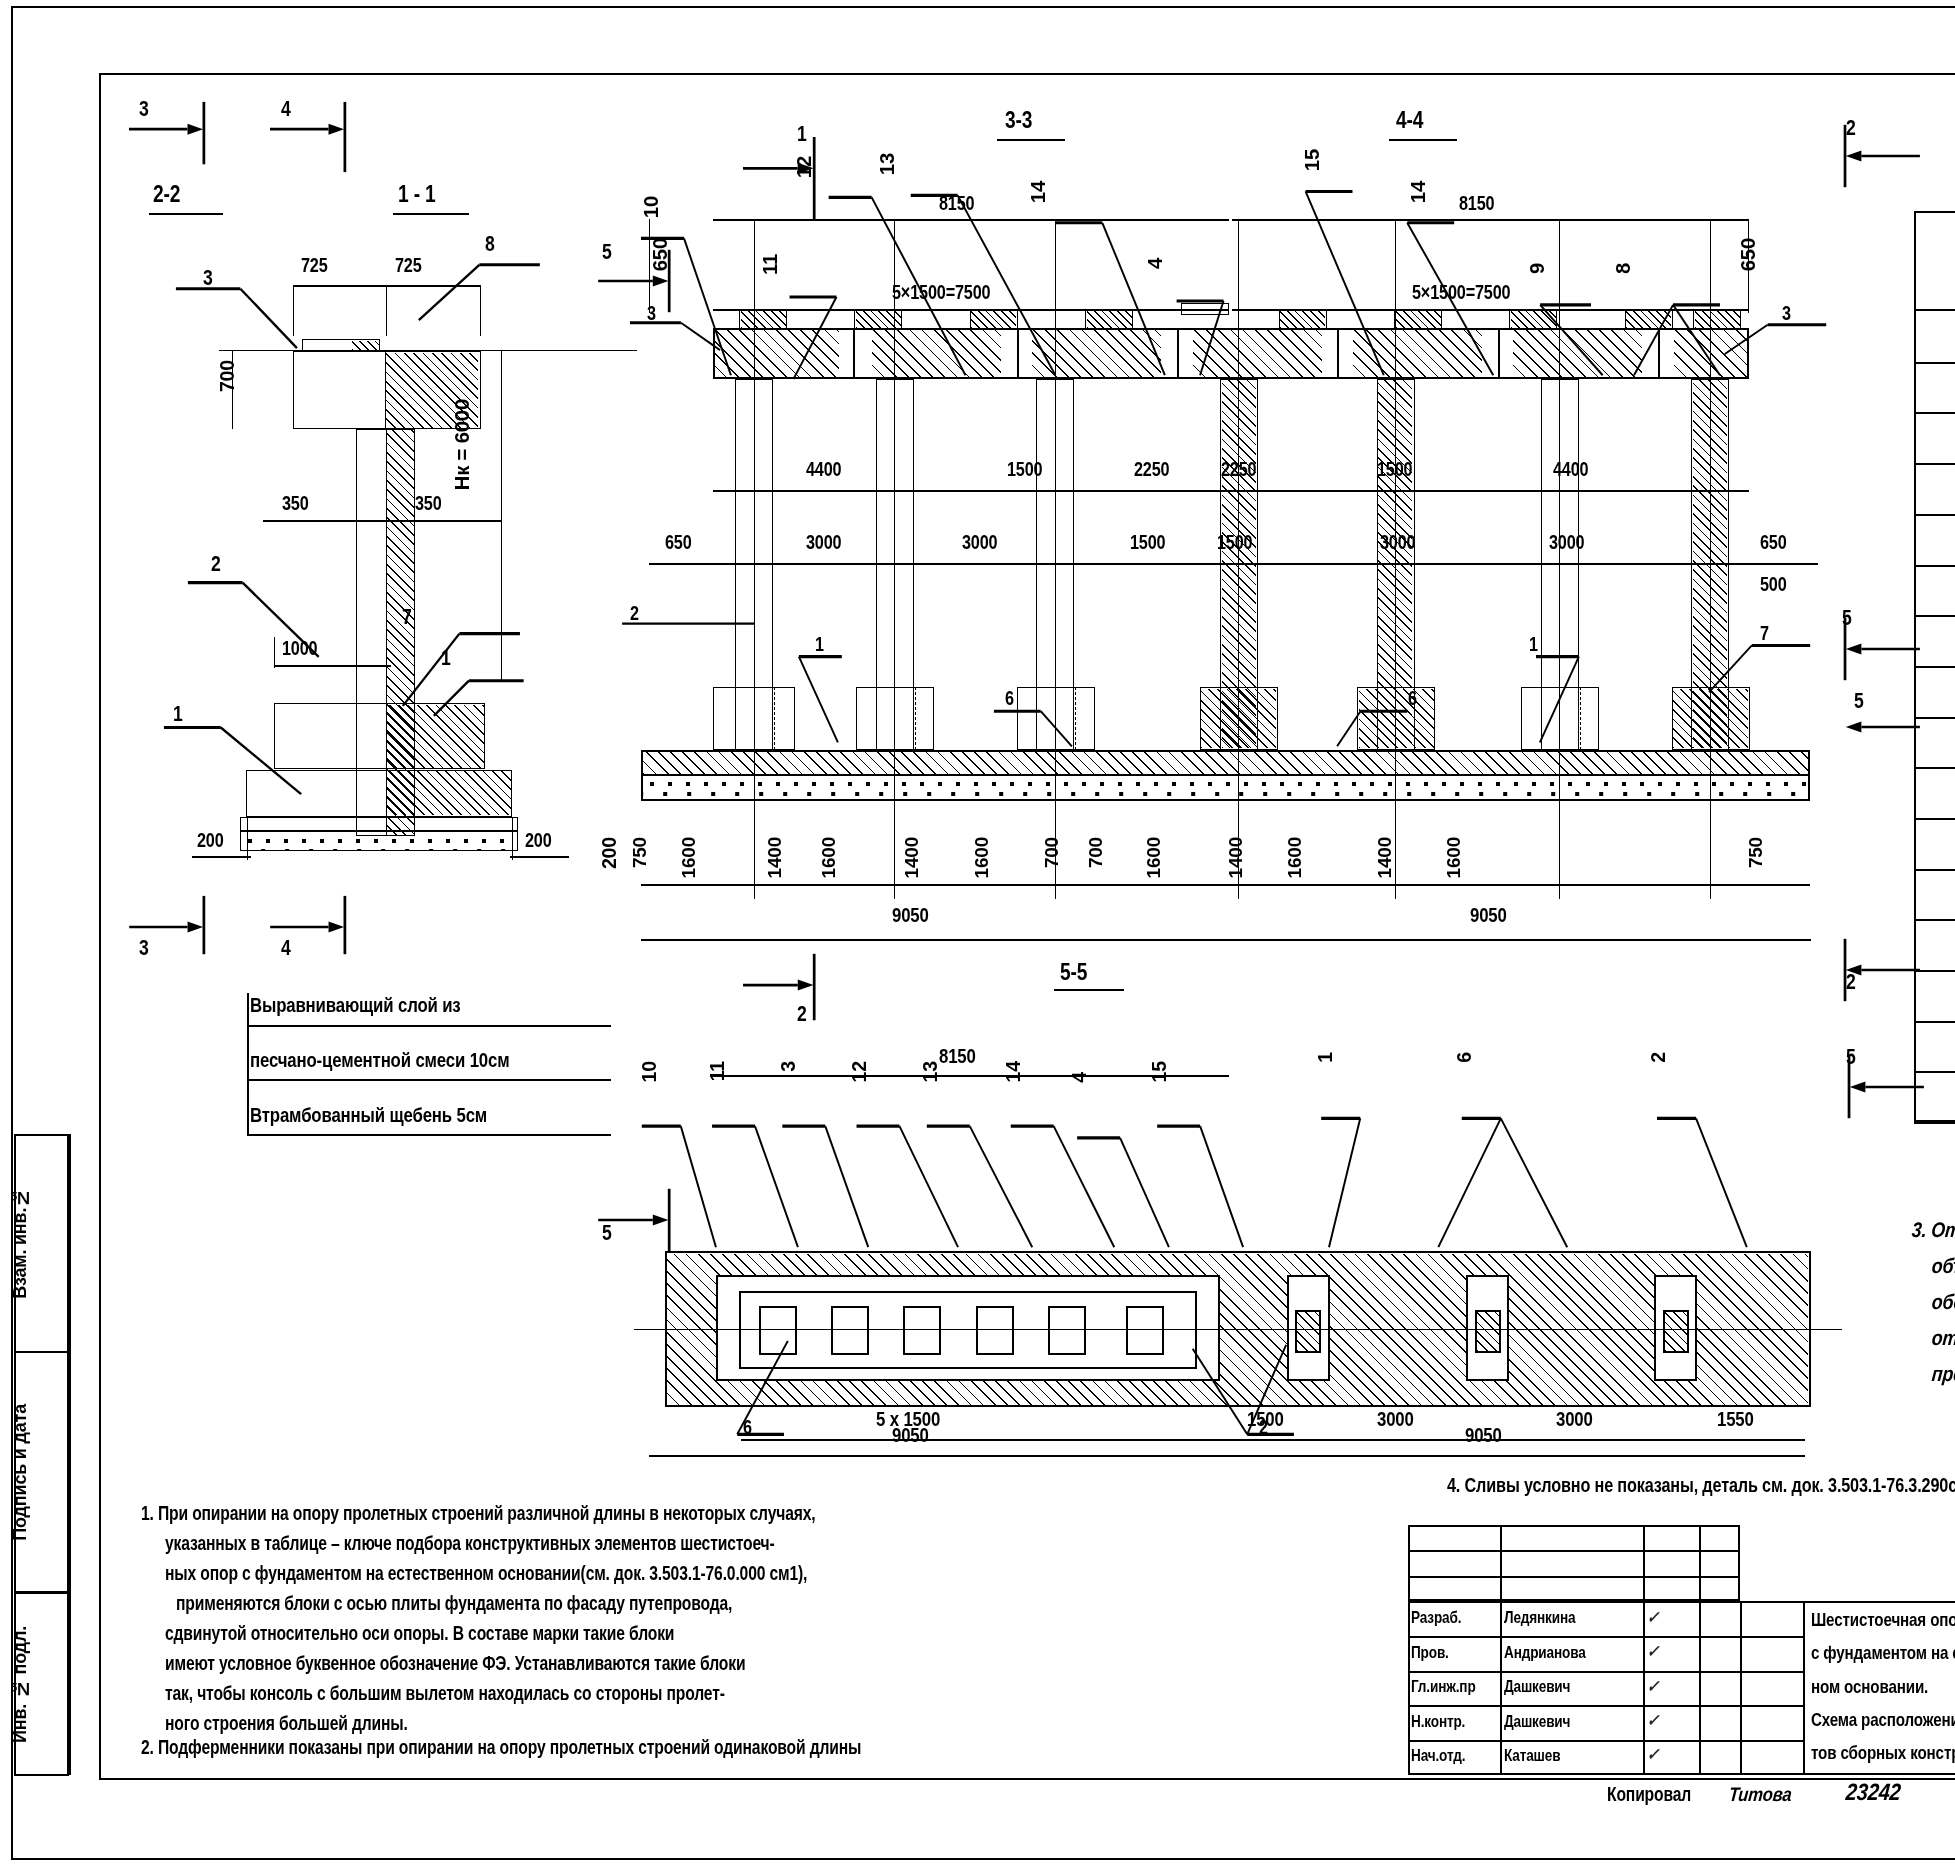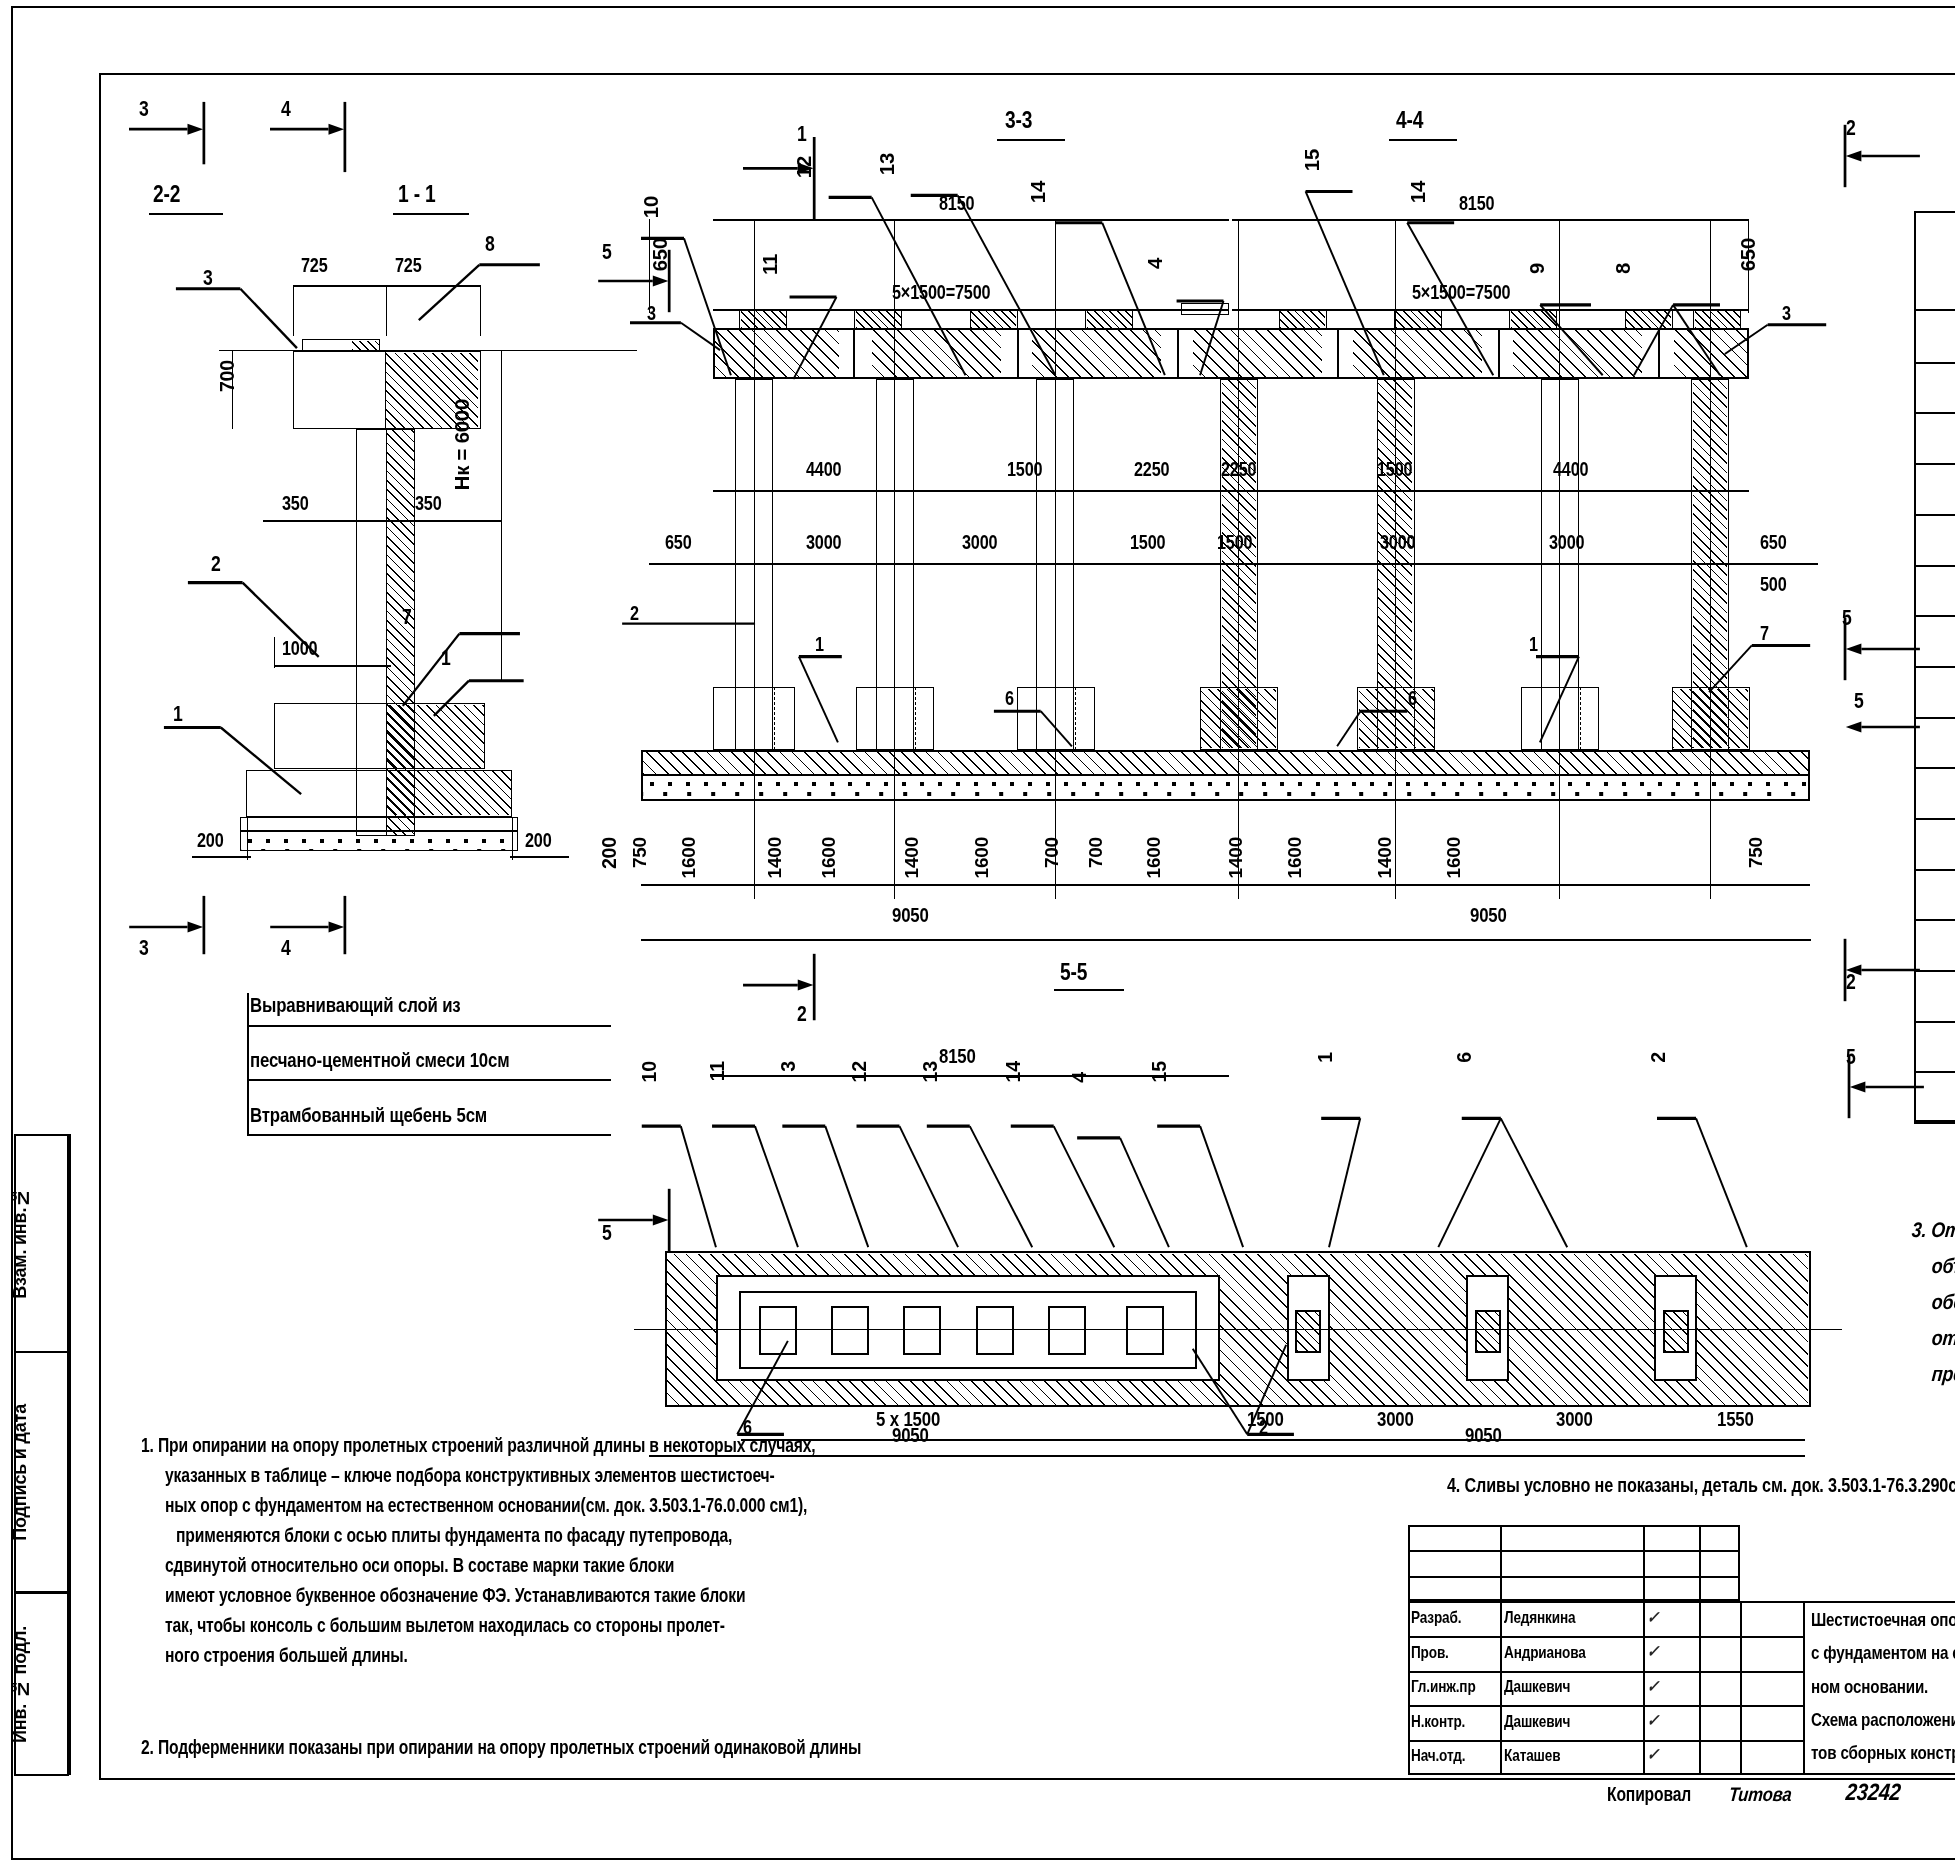--- a/index.html
+++ b/index.html
@@ -594,21 +594,21 @@
 <div class="abs" style="left:1912px;top:1212px;">
   <div class="ital" style="font-size:21px;line-height:36px;">3. Отклонение фактических размеров</div>
   <div class="ital" style="font-size:21px;line-height:36px;margin-left:20.3px;">объединения блоков ригеля посредством</div>
   <div class="ital" style="font-size:21px;line-height:36px;margin-left:20.3px;">обетанирования выпусков арматуры</div>
   <div class="ital" style="font-size:21px;line-height:36px;margin-left:20.3px;">от указанных на чертежах не должно</div>
   <div class="ital" style="font-size:21px;line-height:36px;margin-left:20.3px;">превышать  ± 10 мм</div>
 </div>
 
 <div class="abs cond" style="left:1447px;top:1474px;font-size:20.3px;">4. Сливы  условно  не показаны,  деталь  см. док.  3.503.1-76.3.290сб.</div>
 
-<div class="abs" style="left:141px;top:1430px;">
+<div class="abs" style="left:141px;top:1498px;">
   <div class="cond" style="font-size:19.6px;line-height:30px;">1.  При  опирании  на  опору  пролетных  строений  различной  длины  в некоторых случаях,</div>
   <div class="cond" style="font-size:19.6px;line-height:30px;margin-left:23.5px;">указанных  в таблице – ключе подбора  конструктивных  элементов шестистоеч-</div>
   <div class="cond" style="font-size:19.6px;line-height:30px;margin-left:23.5px;">ных опор с фундаментом на естественном  основании(см. док. 3.503.1-76.0.000  см1),</div>
   <div class="cond" style="font-size:19.6px;line-height:30px;margin-left:35px;">применяются   блоки  с осью  плиты  фундамента  по фасаду  путепровода,</div>
   <div class="cond" style="font-size:19.6px;line-height:30px;margin-left:23.5px;">сдвинутой  относительно  оси  опоры.  В составе   марки  такие  блоки</div>
   <div class="cond" style="font-size:19.6px;line-height:30px;margin-left:23.5px;">имеют  условное   буквенное   обозначение  ФЭ. Устанавливаются такие блоки</div>
   <div class="cond" style="font-size:19.6px;line-height:30px;margin-left:23.5px;">так,  чтобы  консоль  с большим  вылетом  находилась  со  стороны  пролет-</div>
   <div class="cond" style="font-size:19.6px;line-height:30px;margin-left:23.5px;">ного   строения   большей   длины.</div>
 </div>
 <div class="abs cond" style="left:141px;top:1736px;font-size:19.6px;">2. Подферменники  показаны при опирании  на опору пролетных строений одинаковой длины</div>

